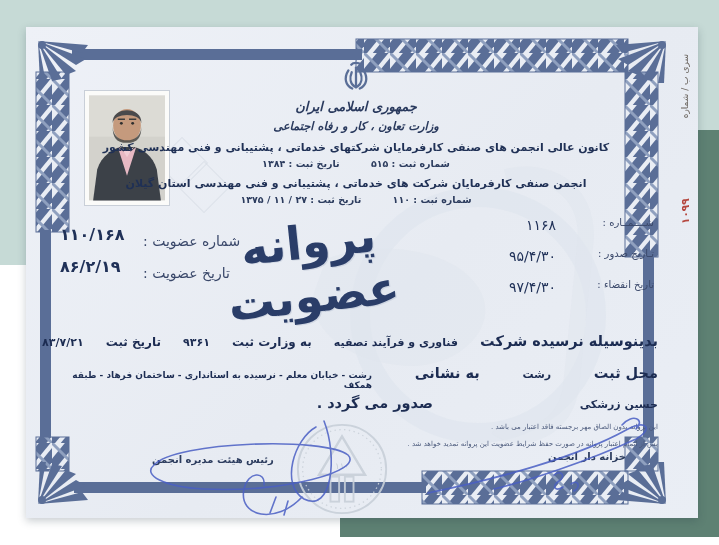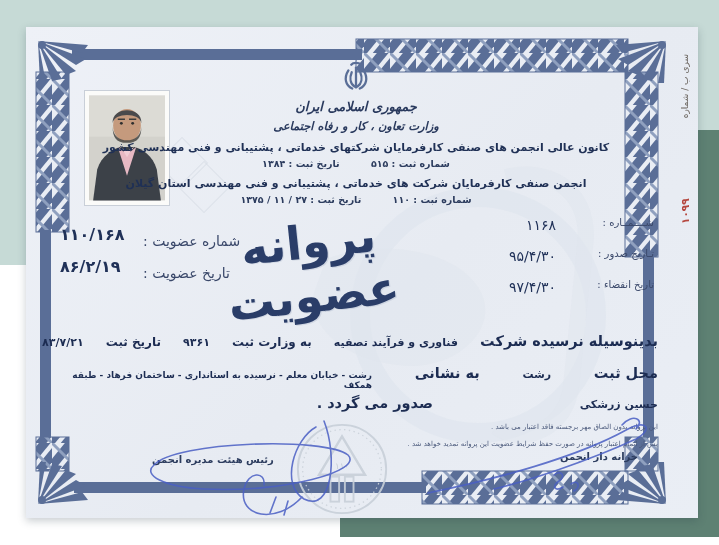--- a/index.html
+++ b/index.html
@@ -52,21 +52,21 @@
   .t-xl{font-size:14.5px;font-weight:bold;}
   .t-l{font-size:12px;font-weight:bold;}
   .t-m{font-size:11px;font-weight:bold;}
   .t-num{font-size:11px;font-weight:bold;letter-spacing:1px;}
   .t-addr{font-size:9px;font-weight:bold;max-width:330px;}
   .spacer{width:128px;}
   
   .notes{position:absolute;right:40px;top:392px;width:272px;direction:rtl;text-align:right;
          font-size:7px;color:#49587a;line-height:2.4;white-space:nowrap;}
   .sig-label{position:absolute;font-size:10px;font-weight:600;color:#2c3c5e;direction:rtl;}
-  .sig-treasurer{right:60px;top:424px;}
+  .sig-treasurer{right:72px;top:424px;}
   .sig-chairman{left:126px;top:427px;}
   .seal{position:absolute;left:268px;top:394px;width:96px;height:96px;opacity:.9;}
   .sig-svg{pointer-events:none;}
 </style>
 </head>
 <body>
 
 <div class="page">
 
   <div class="bg mint-top"></div>

